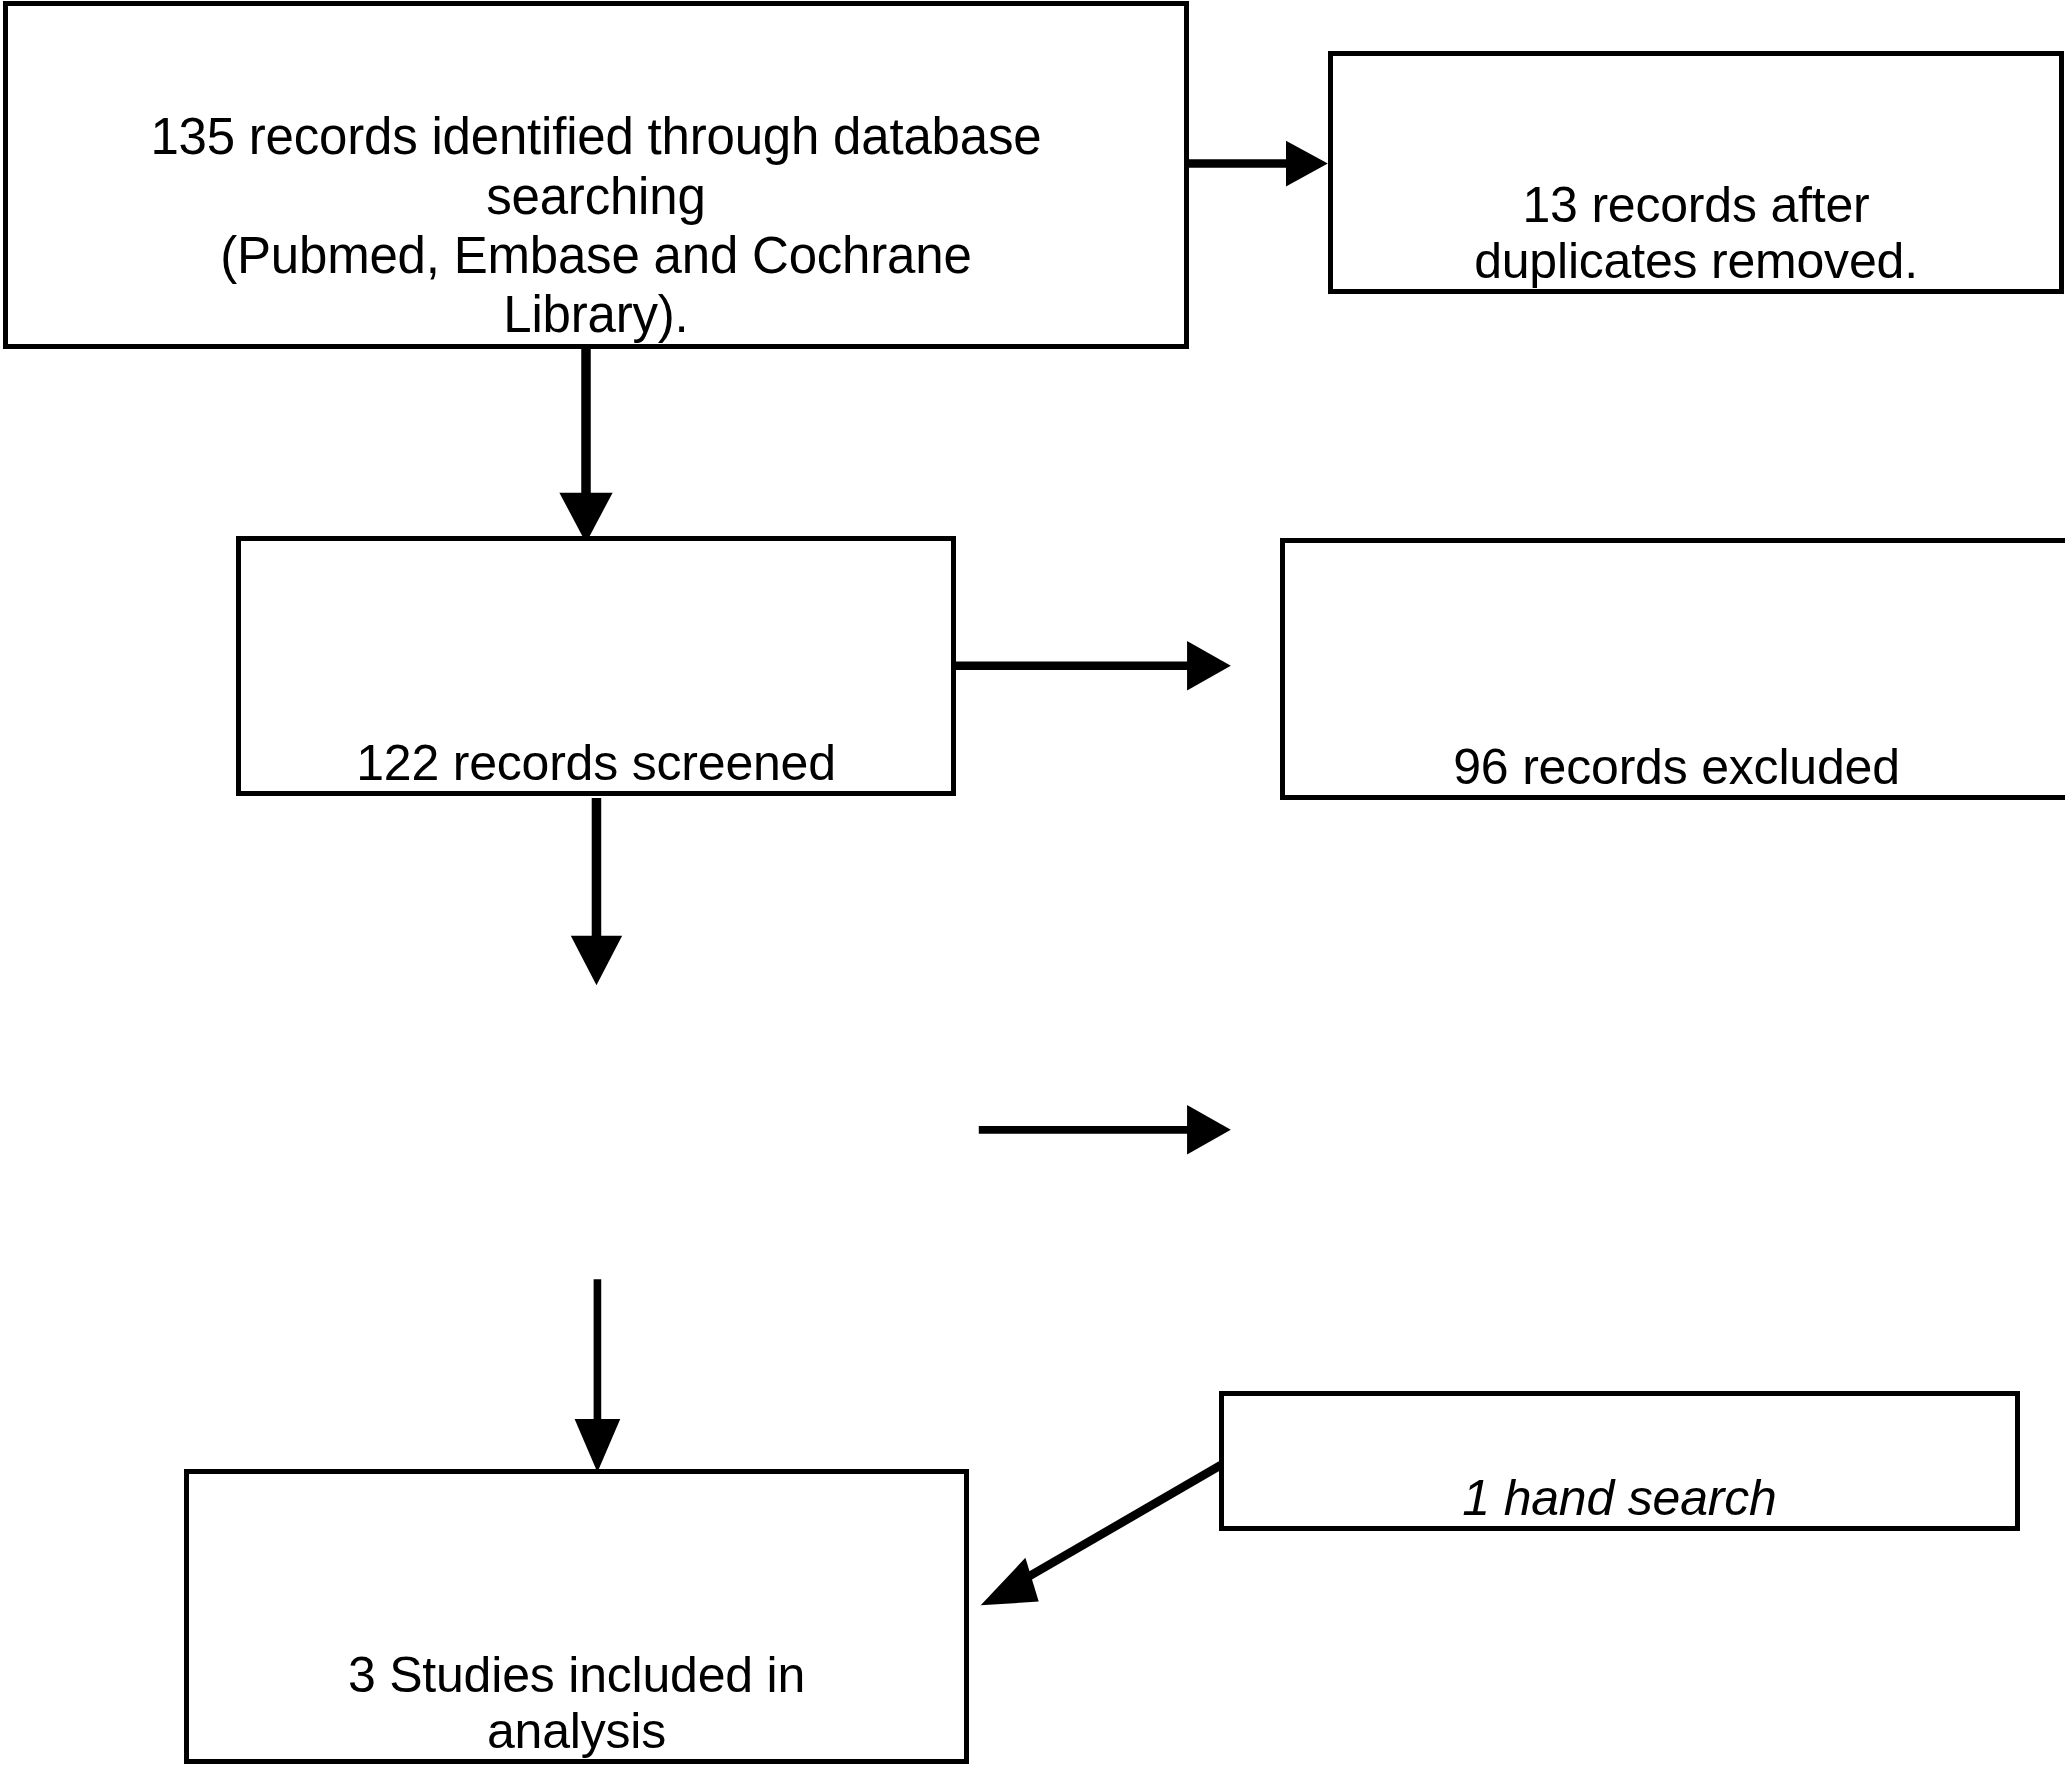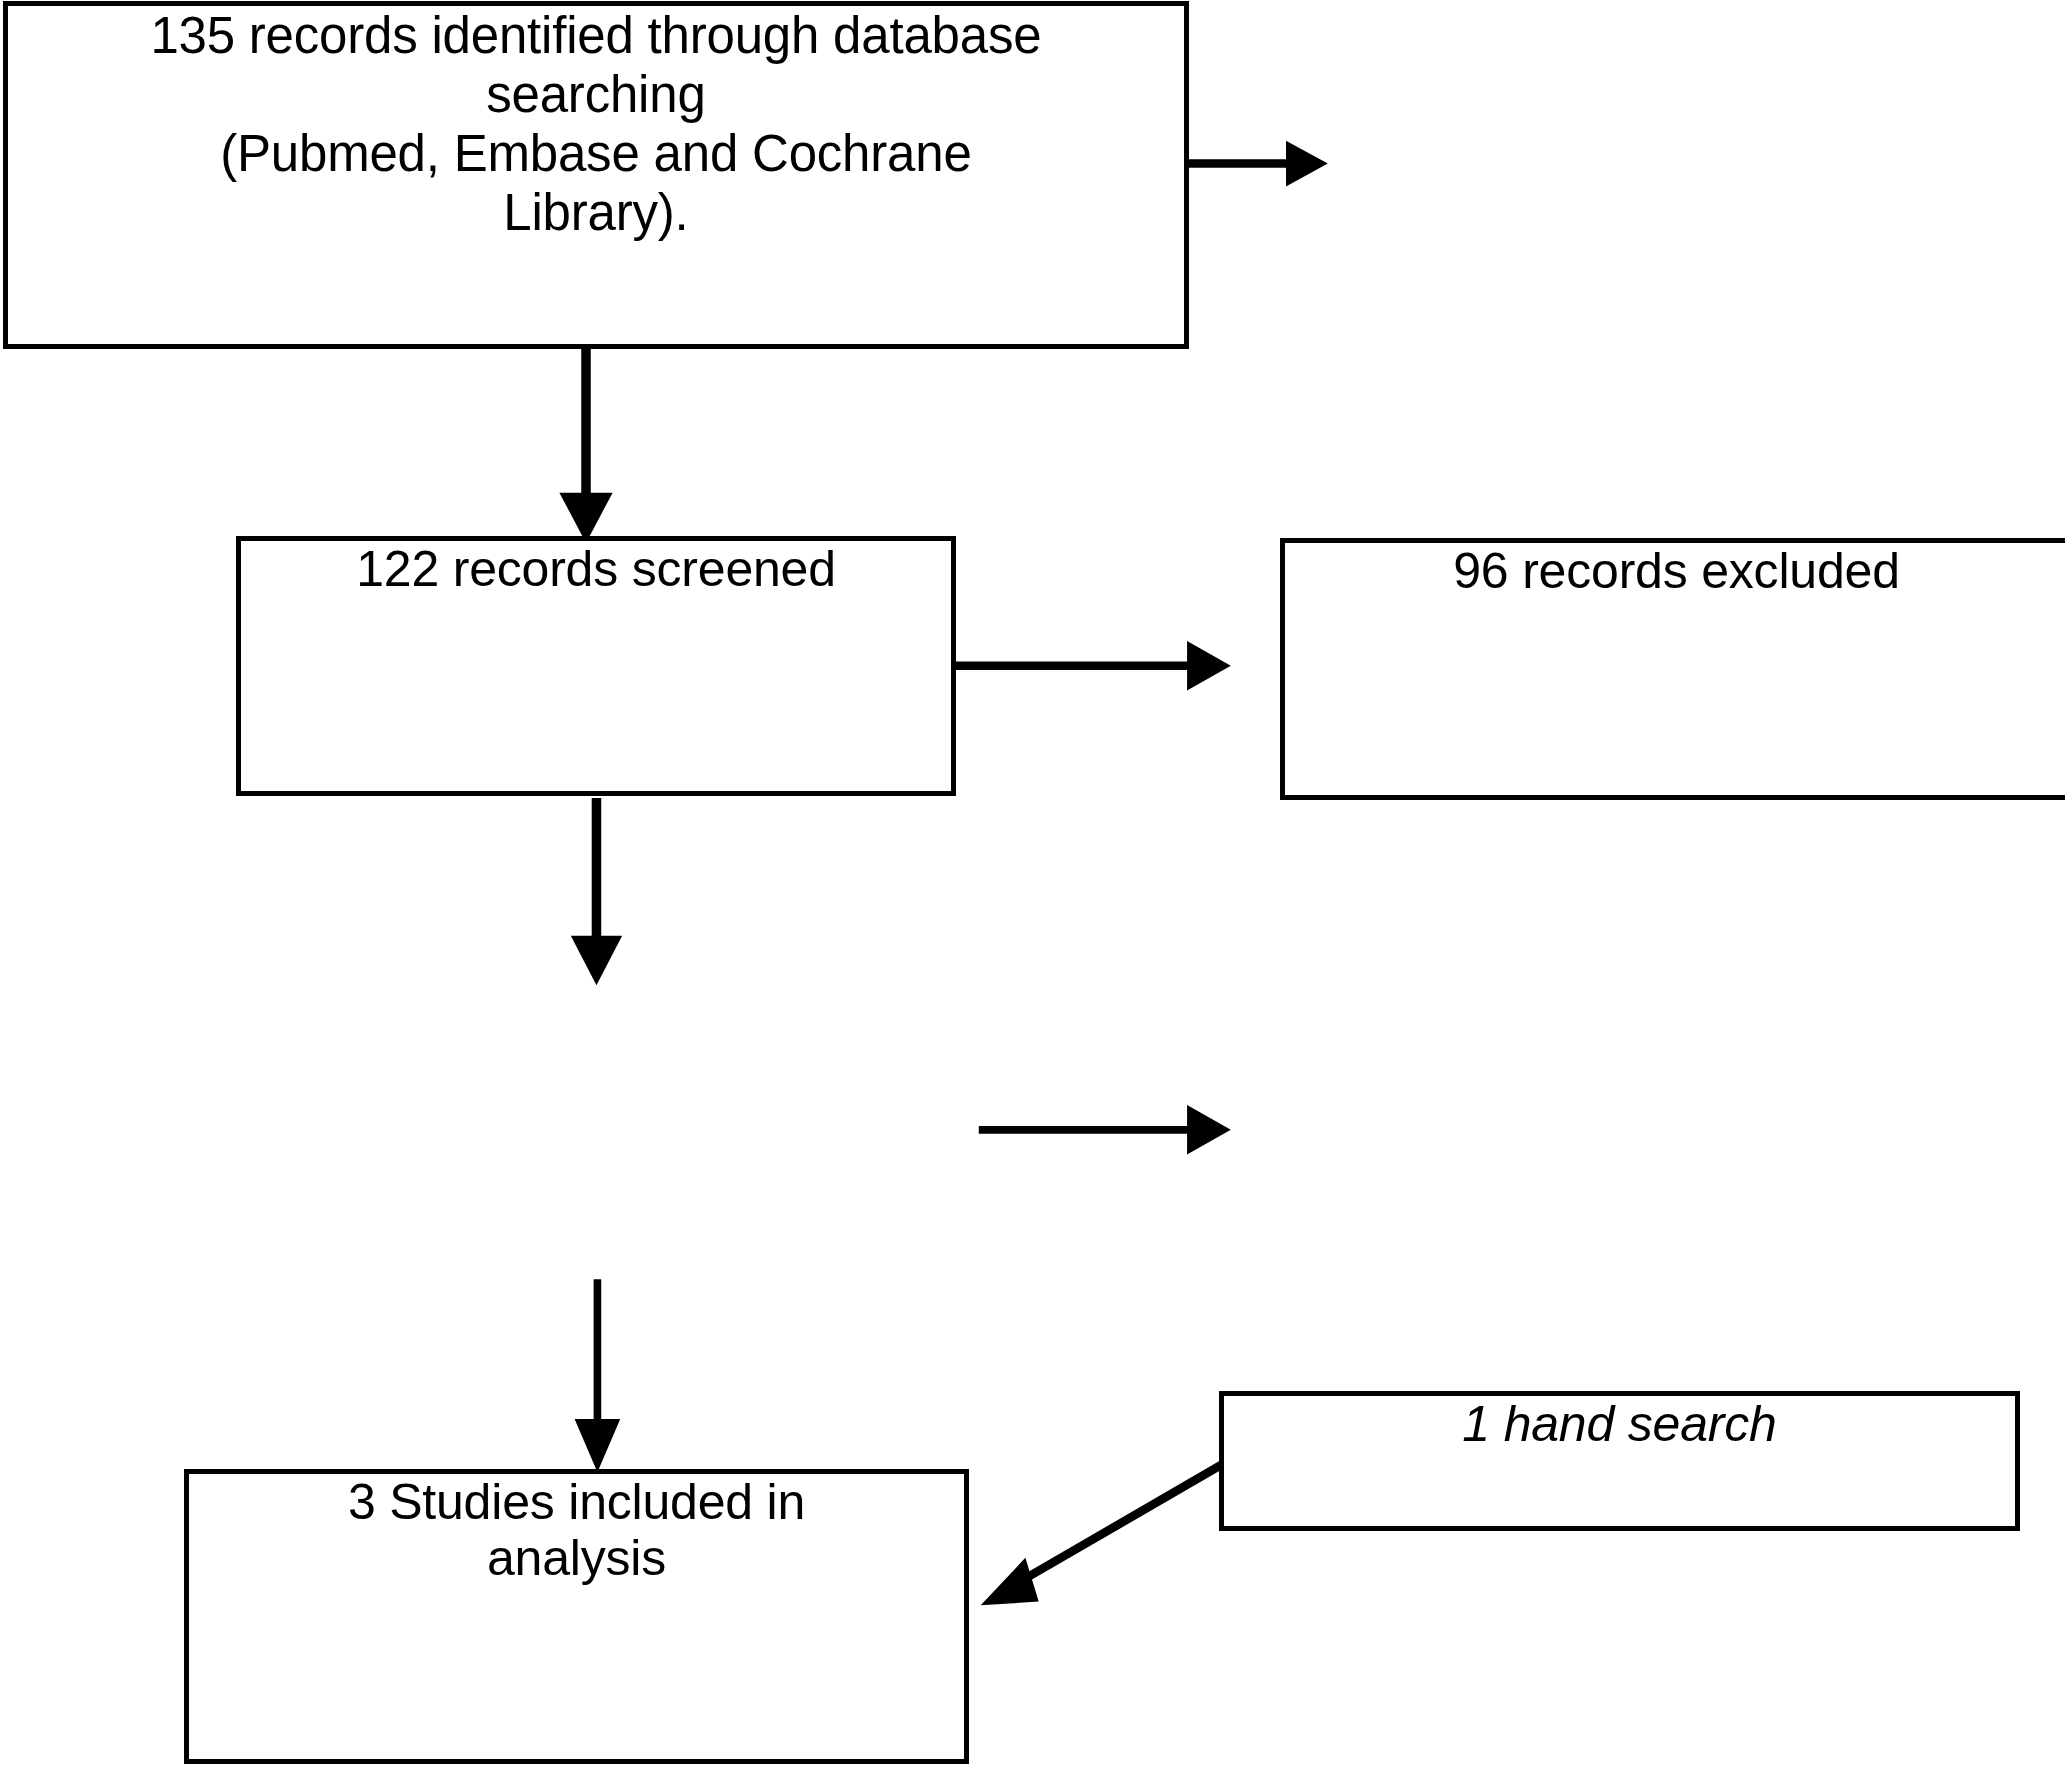--- a/index.html
+++ b/index.html
@@ -14,21 +14,21 @@
     background: #ffffff;
     overflow: hidden;
     font-family: "Liberation Sans", "DejaVu Sans", sans-serif;
   }
   .flow-box {
     position: absolute;
     box-sizing: border-box;
     border: 5.7px solid #000000;
     background: #ffffff;
     display: flex;
-    align-items: flex-start;
+    align-items: flex-end;
     justify-content: center;
     text-align: center;
   }
   .flow-box .box-text {
     display: block;
     width: 100%;
     color: #000000;
     font-size: 50px;
     line-height: 1.12;
     font-stretch: condensed;
@@ -100,20 +100,24 @@
     </g>
   </svg>
 
   <div class="flow-box" id="box-identified">
     <span class="box-text">135 records identified through database
 searching
 (Pubmed, Embase and Cochrane
 Library).</span>
   </div>
 
+  <div class="flow-box" id="box-duplicates">
+    <span class="box-text">13  records after
+duplicates removed.</span>
+  </div>
 
   <div class="flow-box" id="box-screened">
     <span class="box-text">122 records screened</span>
   </div>
 
   <div class="flow-box" id="box-excluded">
     <span class="box-text">96 records excluded</span>
   </div>
 
 

